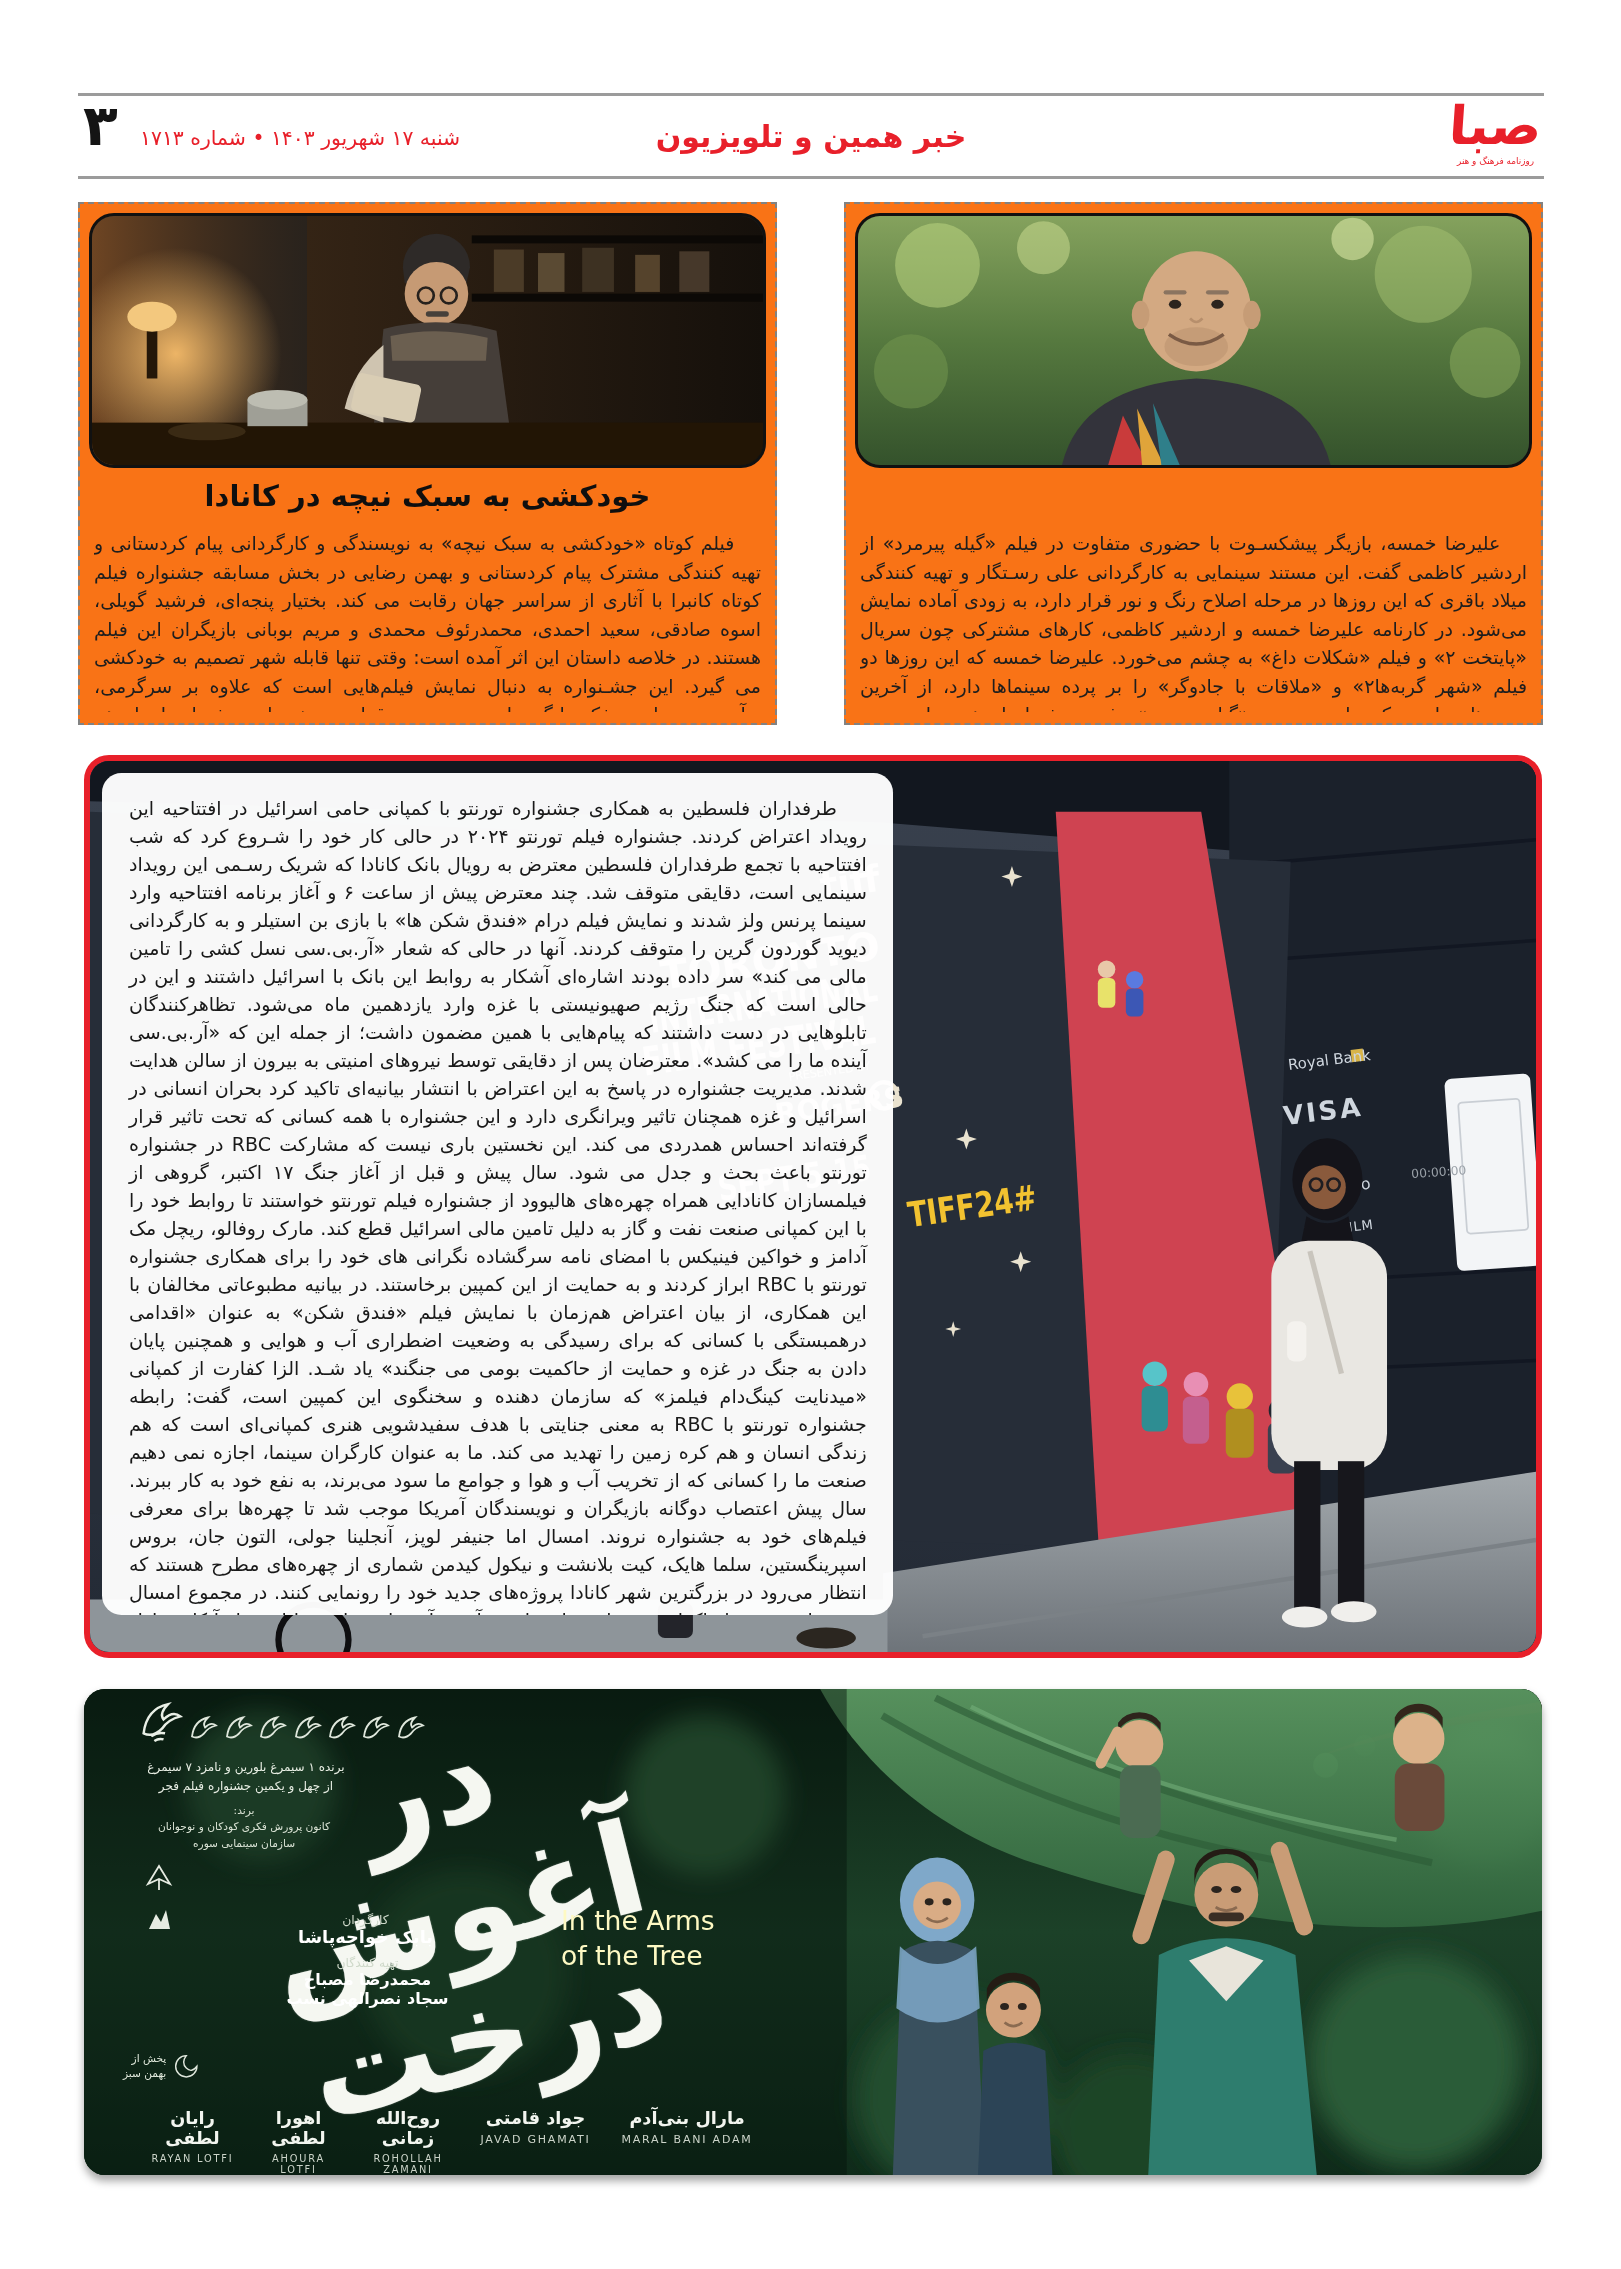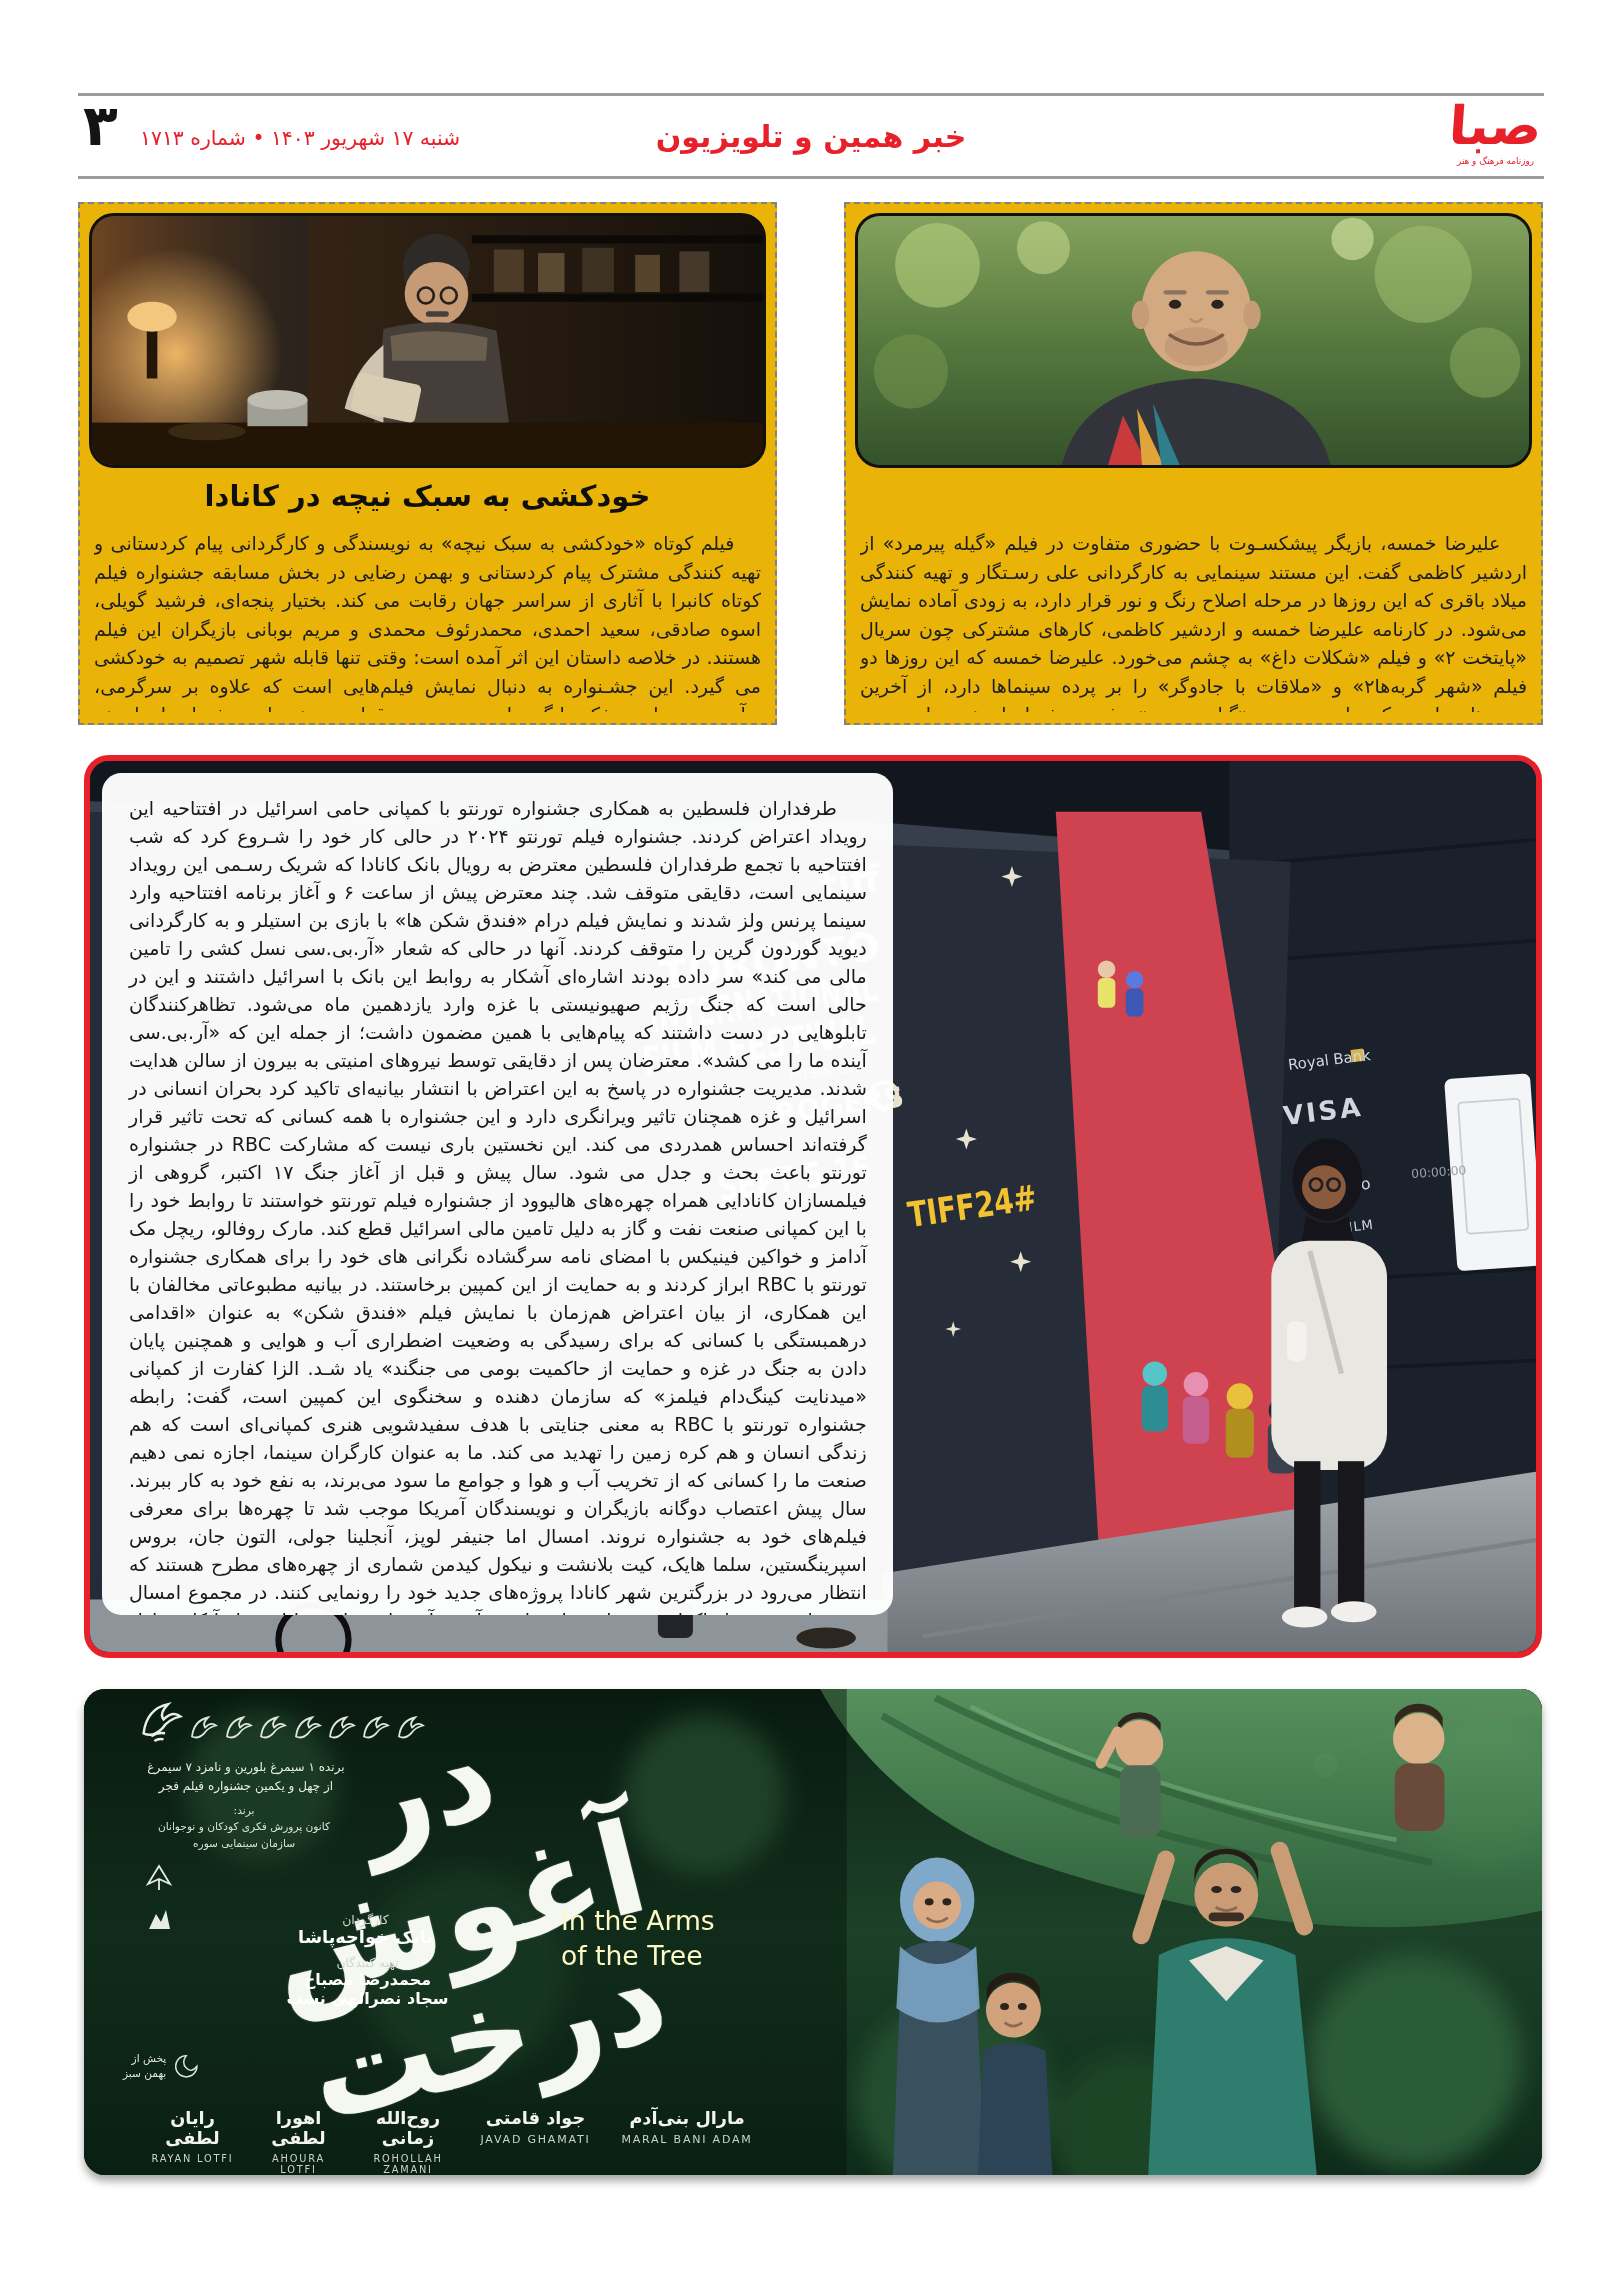--- a/index.html
+++ b/index.html
@@ -11,21 +11,21 @@
   .hline { position:absolute; left:78px; right:78px; height:2.7px; background:#9b9b9b; }
   
   .logo-box { position:absolute; left:1429px; top:99px; width:133px; text-align:center; }
   .logo-text { font-size:53px; font-weight:bold; color:#e8202a; line-height:1; transform:skewX(-4deg); }
   .logo-sub { font-size:8.9px; color:#e8202a; margin-top:3.5px; letter-spacing:0.9px; }
   .section-title { position:absolute; left:0; right:0; top:119px; text-align:center;
     font-size:30px; font-weight:bold; color:#e8202a; }
   .page-num { position:absolute; left:83px; top:92px; font-size:57px; font-weight:bold; color:#141414; }
   .dateline { position:absolute; left:140px; top:126px; font-size:20.4px; color:#e8202a; direction:rtl; }
   
-  .art { position:absolute; top:202px; height:523px; border:2.7px dashed #828282; background:#eab308; }
+  .art { position:absolute; top:202px; height:523px; border:2.7px dashed #828282; background:#f97316; }
   .art-right { left:844px; width:699px; }
   .art-left  { left:78px;  width:699px; }
   .art-photo { position:absolute; top:8.9px; left:8.9px; right:8.9px; height:255px;
     border:3.5px solid #111; border-radius:25px; overflow:hidden; background:#222; }
   .art-photo svg { width:100%; height:100%; display:block; }
   .art-title { position:absolute; top:275px; left:5.3px; right:5.3px; text-align:center;
     font-size:29px; font-weight:bold; color:#0f0f0f; }
   .art-body { position:absolute; top:325px; left:14px; right:14px; bottom:10.6px;
     font-size:19px; line-height:1.5; text-align:justify; text-align-last:right;
     color:#1e1e1e; overflow:hidden; text-indent:26.6px; }

